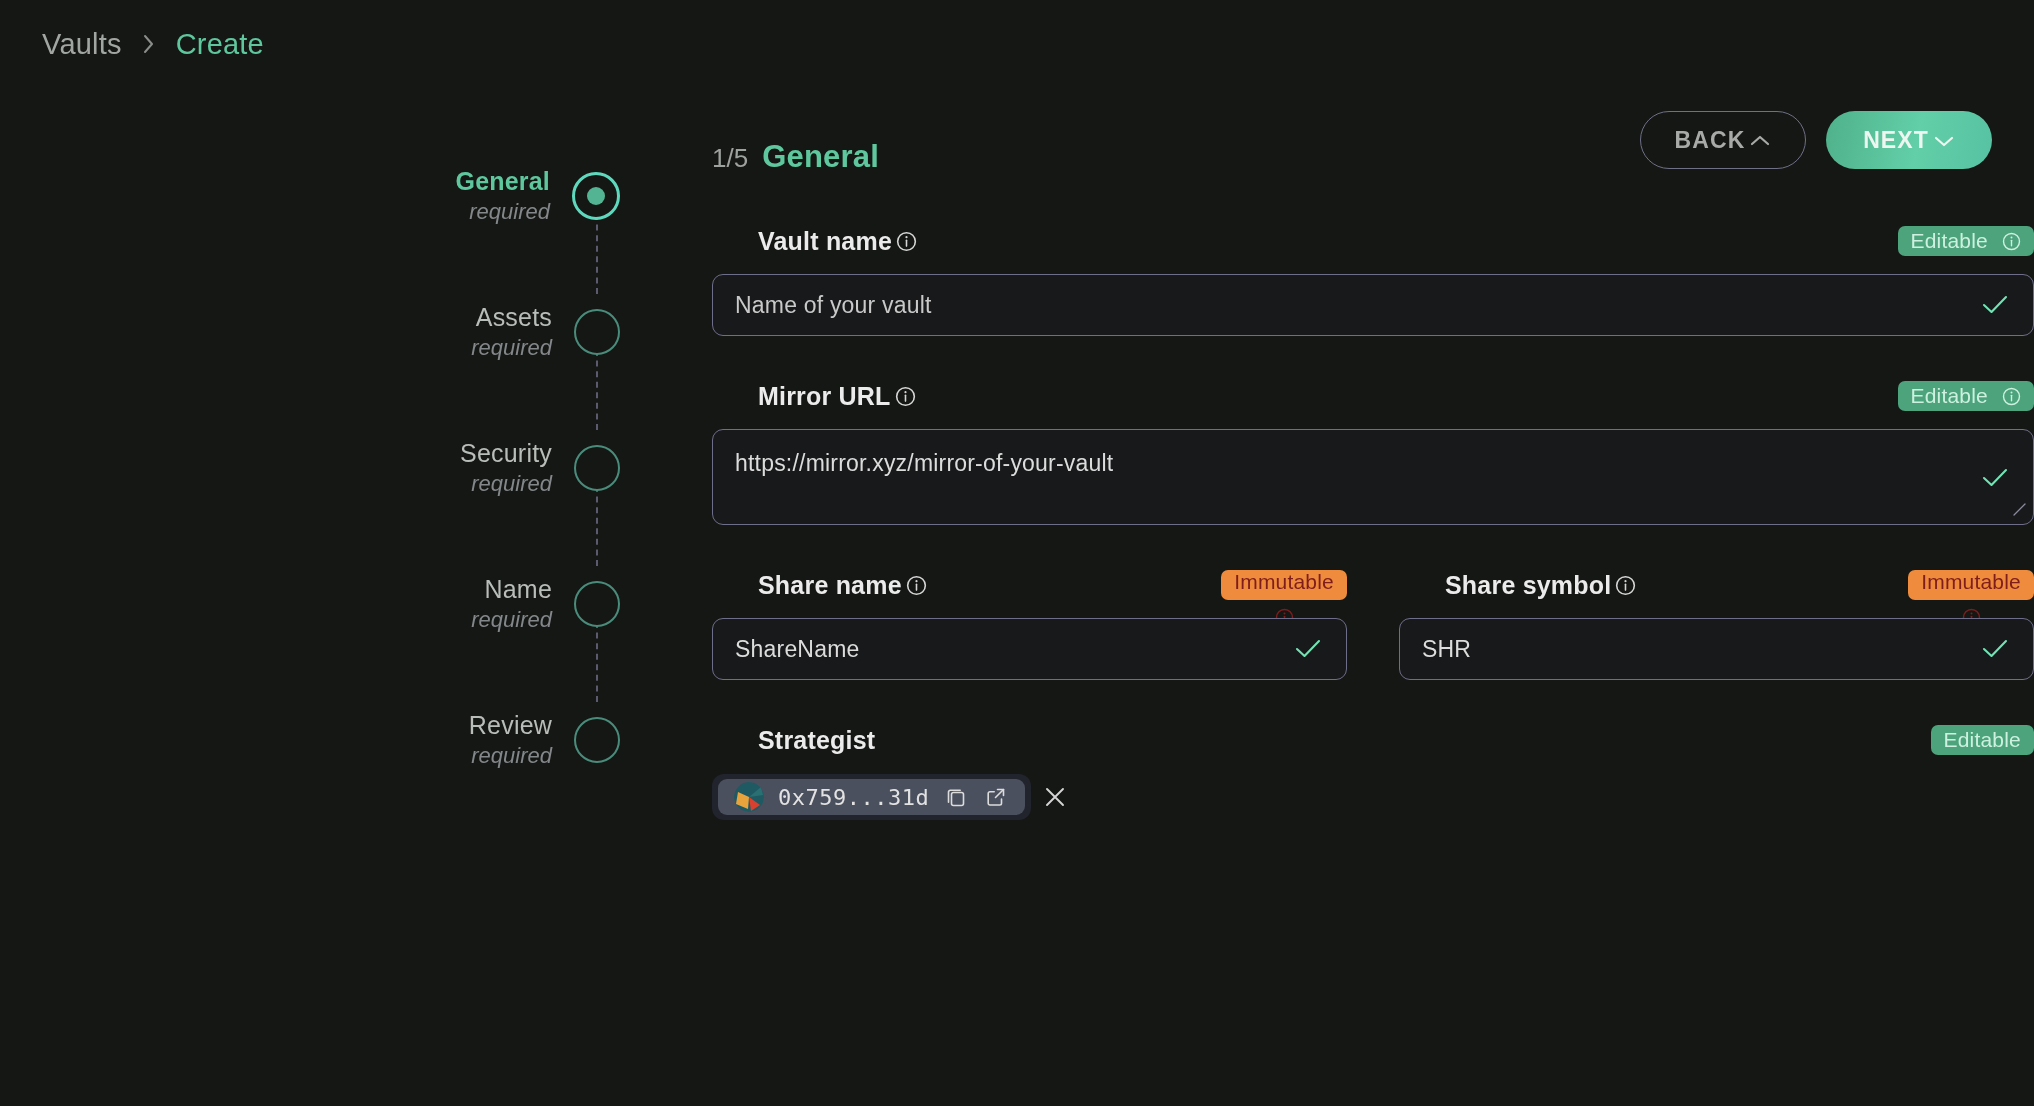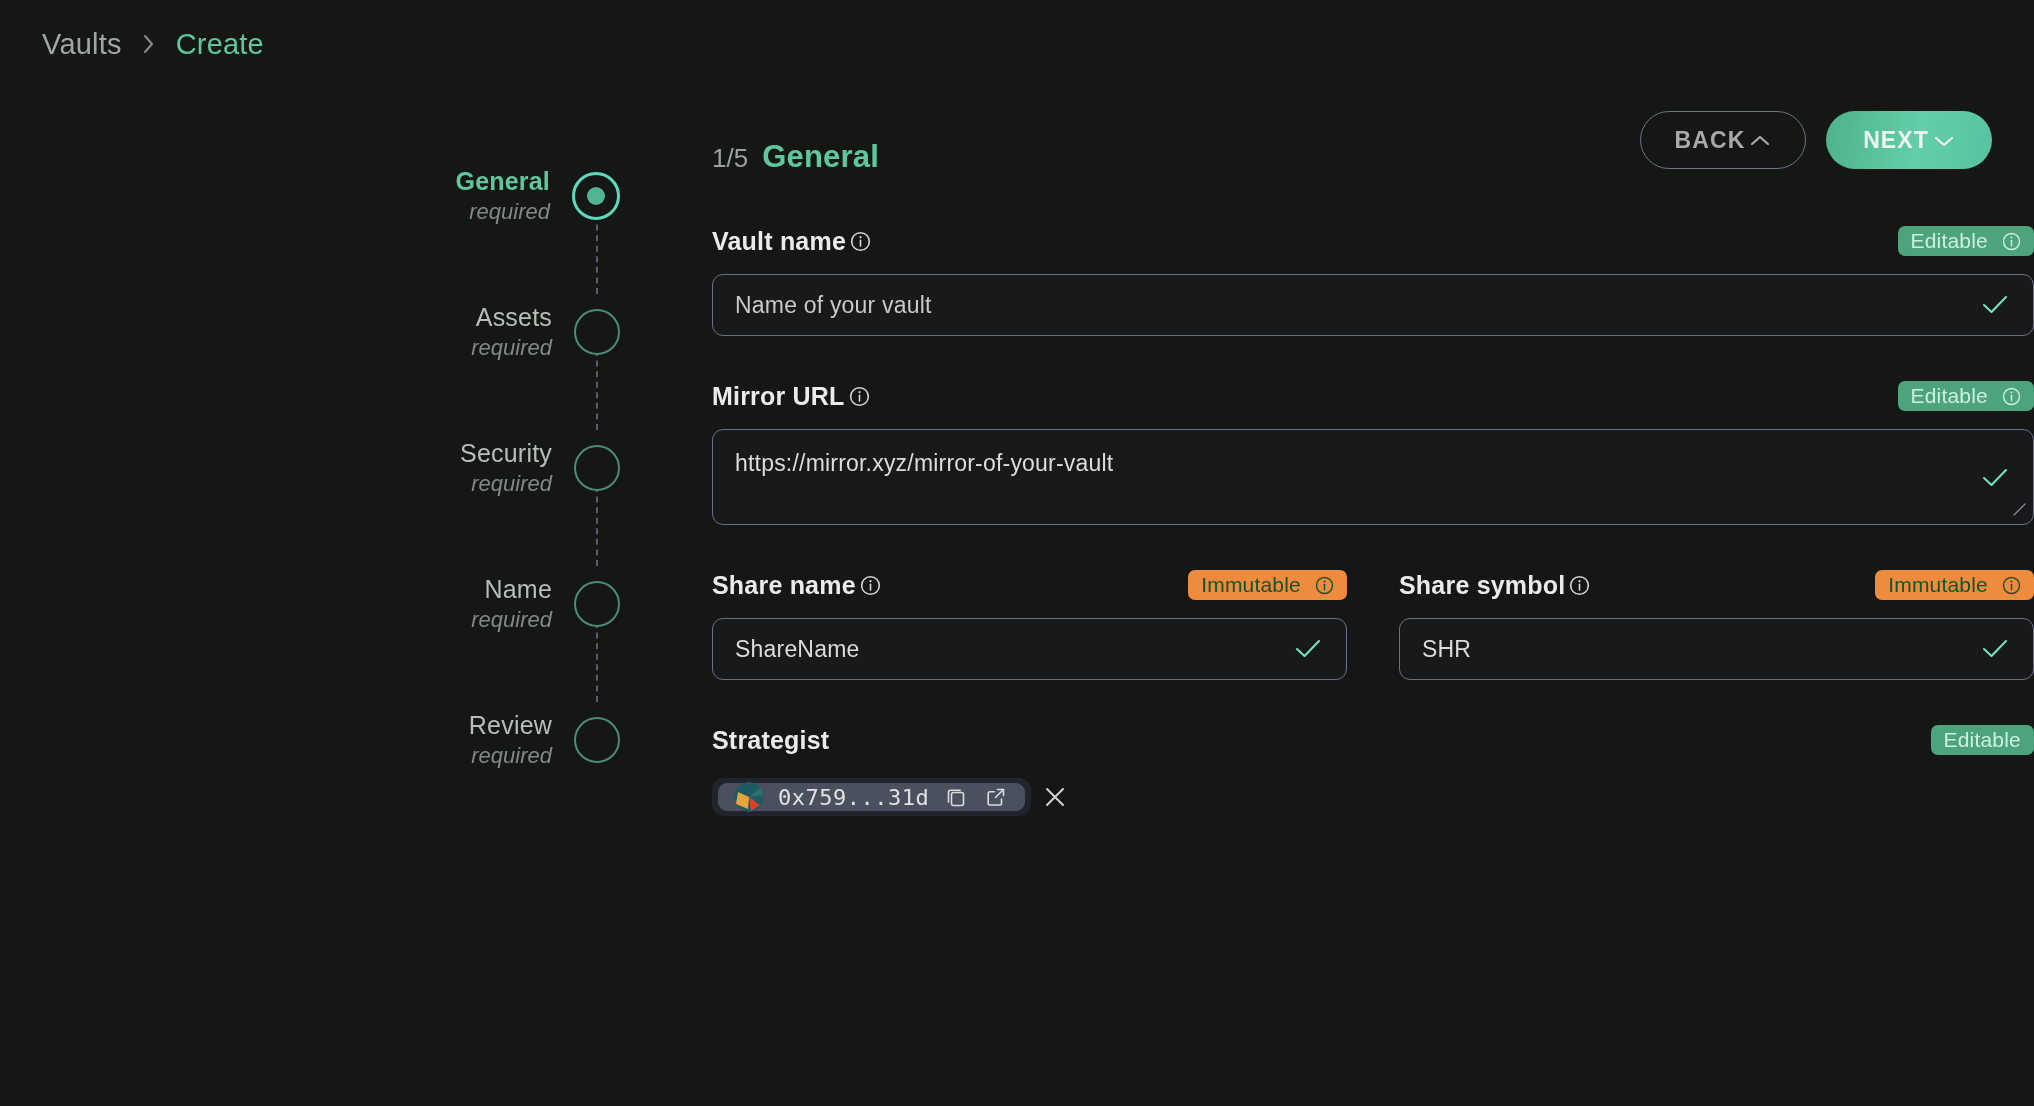--- a/index.html
+++ b/index.html
@@ -211,20 +211,21 @@
     height: 32px;
   }
   .field-label {
     display: flex;
     align-items: center;
     gap: 4px;
     font-size: 25px;
     font-weight: bold;
     color: #ebebeb;
     letter-spacing: .2px;
+    margin-left: 46px;
   }
   .info-icon {
     display: inline-flex;
     align-items: center;
     justify-content: center;
     width: 21px;
     height: 21px;
     flex: 0 0 21px;
     color: #d6d6d6;
     cursor: pointer;
@@ -235,21 +236,21 @@
     align-items: center;
     gap: 14px;
     height: 30px;
     padding: 0 13px;
     border-radius: 7px;
     font-size: 21px;
     letter-spacing: .2px;
     cursor: pointer;
   }
   .badge-editable { background: #4ca37c; color: #cdf1de; }
-  .badge-immutable { background: #ef8b3c; color: #14532d; }
+  .badge-immutable { background: #ef8b3c; color: #7f1d1d; flex-direction: column; }
   .badge .info-icon { width: 19px; height: 19px; flex-basis: 19px; color: inherit; }
 
   .control {
     position: relative;
     width: 100%;
     border: 1.6px solid #6e6e8a;
     border-radius: 11px;
     background: #17191a;
     display: flex;
     align-items: center;
@@ -306,21 +307,21 @@
     display: flex;
     align-items: center;
     background: #21242c;
     border-radius: 12px;
     padding: 5px 6px;
   }
   .chip {
     display: flex;
     align-items: center;
     gap: 14px;
-    height: 28px;
+    height: 36px;
     padding: 0 16px;
     border-radius: 9px;
     background: #4a505e;
     cursor: pointer;
   }
   .chip-avatar {
     width: 30px;
     height: 30px;
     border-radius: 50%;
     flex: 0 0 30px;

